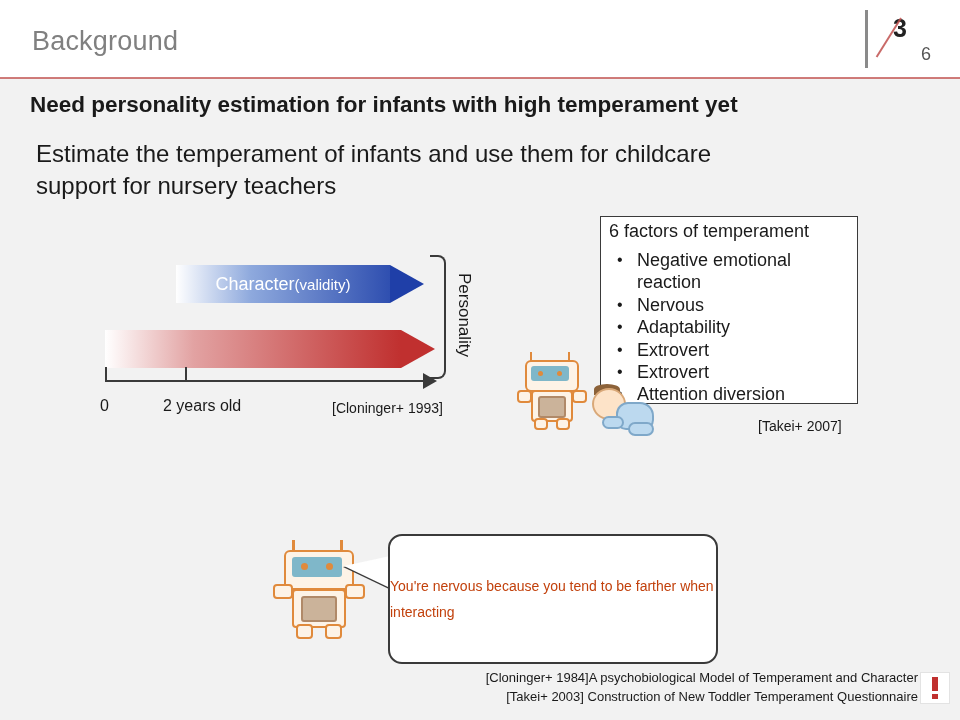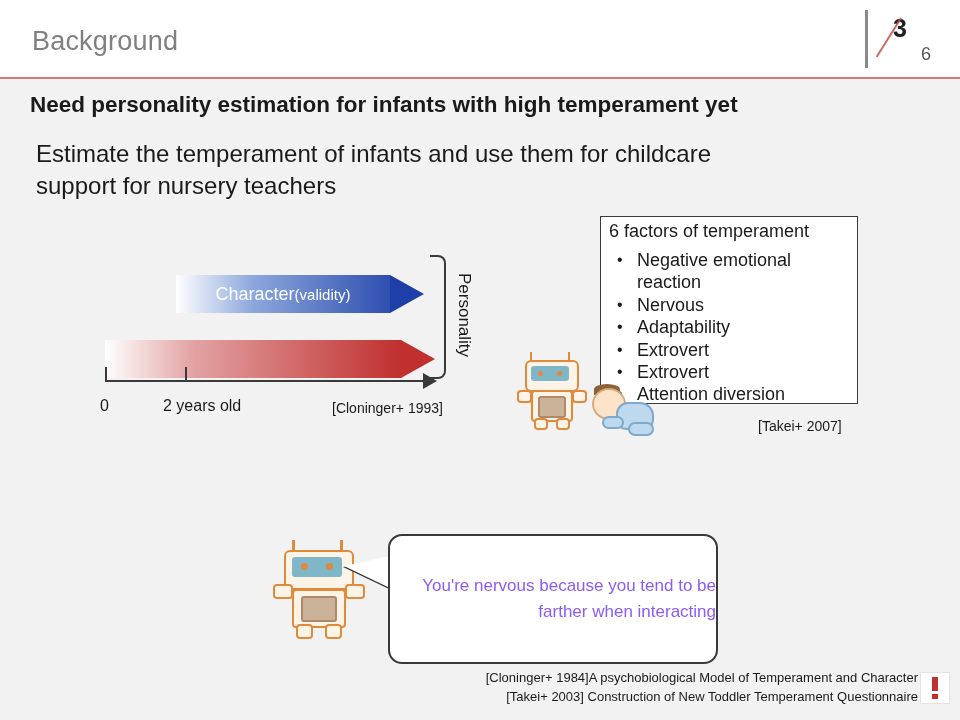--- a/index.html
+++ b/index.html
@@ -48,21 +48,21 @@
     position:absolute;left:36px;top:138px;width:720px;
     font-size:24px;line-height:32px;color:#1a1a1a;
   }
   .sub2{
     position:absolute;left:44px;top:458px;width:840px;
     font-size:24px;line-height:32px;color:#1a1a1a;
   }
 
   
   .diagram{position:absolute;left:100px;top:255px;width:440px;height:180px;}
-  .arrow-wrap{position:absolute;height:42px;margin-top:10px;}
+  .arrow-wrap{position:absolute;height:42px;}
   .arrow-body{
     position:absolute;left:0;top:0;height:38px;width:calc(100% - 34px);
   }
   .arrow-head{
     position:absolute;top:0;right:0;width:0;height:0;
     border-top:19px solid transparent;border-bottom:19px solid transparent;
   }
   .arrow-label{
     position:absolute;left:0;top:0;height:38px;width:calc(100% - 34px);
     display:flex;align-items:center;justify-content:center;
@@ -124,22 +124,22 @@
     content:"\2022";position:absolute;left:4px;top:0;font-size:16px;
   }
   .cite-takei{
     position:absolute;left:758px;top:418px;font-size:14px;color:#1a1a1a;
   }
 
   
   .bubble{
     position:absolute;left:388px;top:534px;width:326px;height:126px;
     border:2px solid #3a3a3a;background:#ffffff;border-radius:14px;
-    display:flex;align-items:center;justify-content:center;text-align:right;
-    font-size:17px;line-height:26px;color:#8b5cf6;
+    display:flex;align-items:center;justify-content:center;text-align:left;
+    font-size:14px;line-height:26px;color:#c2410c;
   }
   .bubble-tail{
     position:absolute;left:344px;top:556px;width:0;height:0;
     border-top:10px solid transparent;border-bottom:22px solid transparent;
     border-right:46px solid #ffffff;
     filter:drop-shadow(-1px 1px 0 #3a3a3a);
   }
 
   
   .refs{

